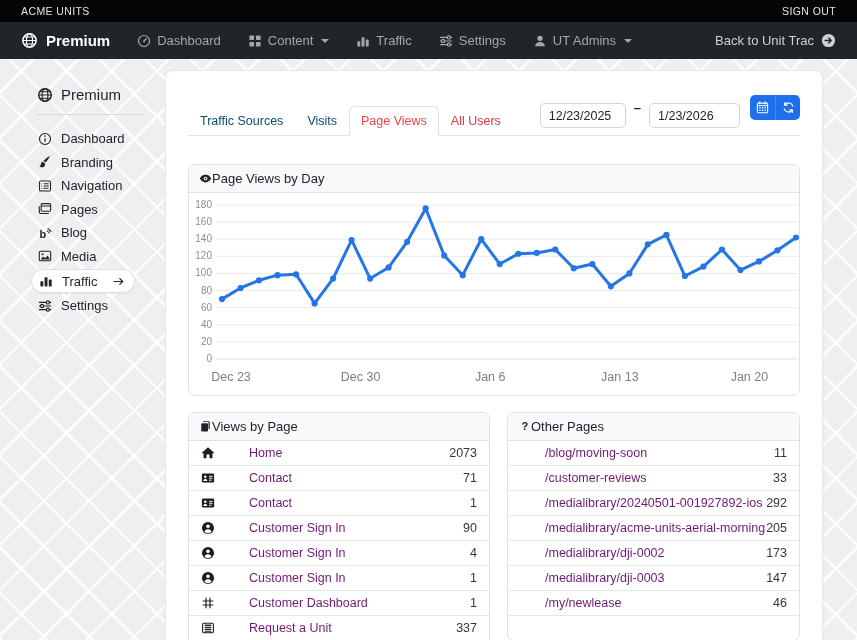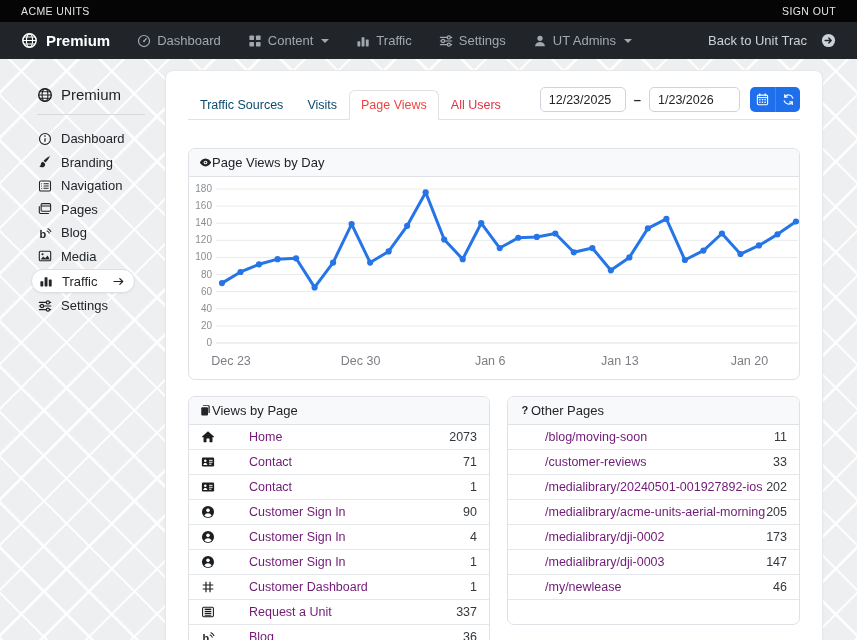--- a/index.html
+++ b/index.html
@@ -20,21 +20,21 @@
   .topbar a{font-size:10.5px;color:#e2e5e8;letter-spacing:.4px;text-decoration:none;cursor:pointer;}
 
   
   .navbar{height:37px;background:#212529;display:flex;align-items:center;padding:0 21px;}
   .nav-brand{display:flex;align-items:center;gap:8px;color:#fff;font-size:15px;font-weight:600;cursor:pointer;}
   .nav-brand .icon{width:17px;height:17px;}
   .nav-menu{display:flex;align-items:center;gap:27px;margin-left:27px;}
   .nav-item{display:flex;align-items:center;gap:6px;color:#a2a8ae;font-size:13px;cursor:pointer;}
   .nav-item .icon{width:14px;height:14px;}
   .caret{width:0;height:0;border-left:4px solid transparent;border-right:4px solid transparent;border-top:4.5px solid #a2a8ae;margin-left:2px;}
-  .nav-back{margin-left:auto;display:flex;align-items:center;gap:14px;color:#ccd2d7;font-size:13px;cursor:pointer;}
+  .nav-back{margin-left:auto;display:flex;align-items:center;gap:7px;color:#ccd2d7;font-size:13px;cursor:pointer;}
   .nav-back .icon{width:15px;height:15px;}
 
   
   .sidebar{position:absolute;left:34px;top:86px;width:132px;}
   .side-brand{display:flex;align-items:center;gap:8px;font-size:15px;font-weight:500;color:#1d2125;padding-left:3px;}
   .side-brand .icon{width:16px;height:16px;}
   .side-divider{border:none;border-top:1px solid #d6d8da;margin:11px 0 12px 3px;width:108px;}
   .side-item{display:flex;align-items:center;gap:9px;height:23.5px;font-size:13px;color:#212529;padding-left:4px;cursor:pointer;}
   .side-item .icon{width:14px;height:14px;}
   .side-item.active{border:1px solid #dde0e3;background:#fff;border-radius:14px;height:24px;
@@ -46,21 +46,21 @@
     border:1px solid #e6e8ea;border-radius:8px;box-sizing:border-box;padding:16px 22px;box-shadow:0 1px 3px rgba(0,0,0,.04);}
 
   .tabs-row{display:flex;align-items:flex-end;border-bottom:1px solid #dee2e6;}
   .tabs{display:flex;margin-bottom:-1px;}
   .tab{font-size:12.5px;padding:7px 11px;border:1px solid transparent;border-radius:6px 6px 0 0;cursor:pointer;text-decoration:none;}
   .tab.link{color:#0c4a6e;}
   .tab.danger{color:#dc3545;}
   .tab.active{color:#ef4444;background:#fff;border-color:#dee2e6 #dee2e6 #fff;text-align:center;}
   .controls{margin-left:auto;display:flex;align-items:center;gap:7px;padding-bottom:7px;}
   .date-input{width:86px;height:25px;box-sizing:border-box;border:1px solid #ced4da;border-radius:5px;
-    padding:0 8px;font-size:12.5px;color:#212529;font-family:inherit;outline:none;}
+    padding:0 8px;font-size:12.5px;color:#212529;font-family:inherit;outline:none;margin-top:16px;}
   .date-input.end{width:91px;}
   .date-dash{font-weight:700;font-size:13px;color:#212529;padding:0 1px;}
   .btn-group{display:flex;margin-left:3px;}
   .btn{width:25px;height:25px;background:#1f6fec;border:none;display:flex;align-items:center;justify-content:center;color:#fff;cursor:pointer;padding:0;}
   .btn .icon{width:13px;height:13px;}
   .btn.first{border-radius:5px 0 0 5px;}
   .btn.last{border-radius:0 5px 5px 0;border-left:1px solid #4388f0;}
 
   
   .card{border:1px solid #dee2e6;border-radius:7px;overflow:hidden;background:#fff;}
@@ -508,21 +508,21 @@
           <div class="lrow">
             <span class="lbl">/blog/moving-soon</span>
             <span class="cnt">11</span>
           </div>
           <div class="lrow">
             <span class="lbl">/customer-reviews</span>
             <span class="cnt">33</span>
           </div>
           <div class="lrow">
             <span class="lbl">/medialibrary/20240501-001927892-ios</span>
-            <span class="cnt">202</span>
+            <span class="cnt">292</span>
           </div>
           <div class="lrow">
             <span class="lbl">/medialibrary/acme-units-aerial-morning</span>
             <span class="cnt">205</span>
           </div>
           <div class="lrow">
             <span class="lbl">/medialibrary/dji-0002</span>
             <span class="cnt">173</span>
           </div>
           <div class="lrow">

